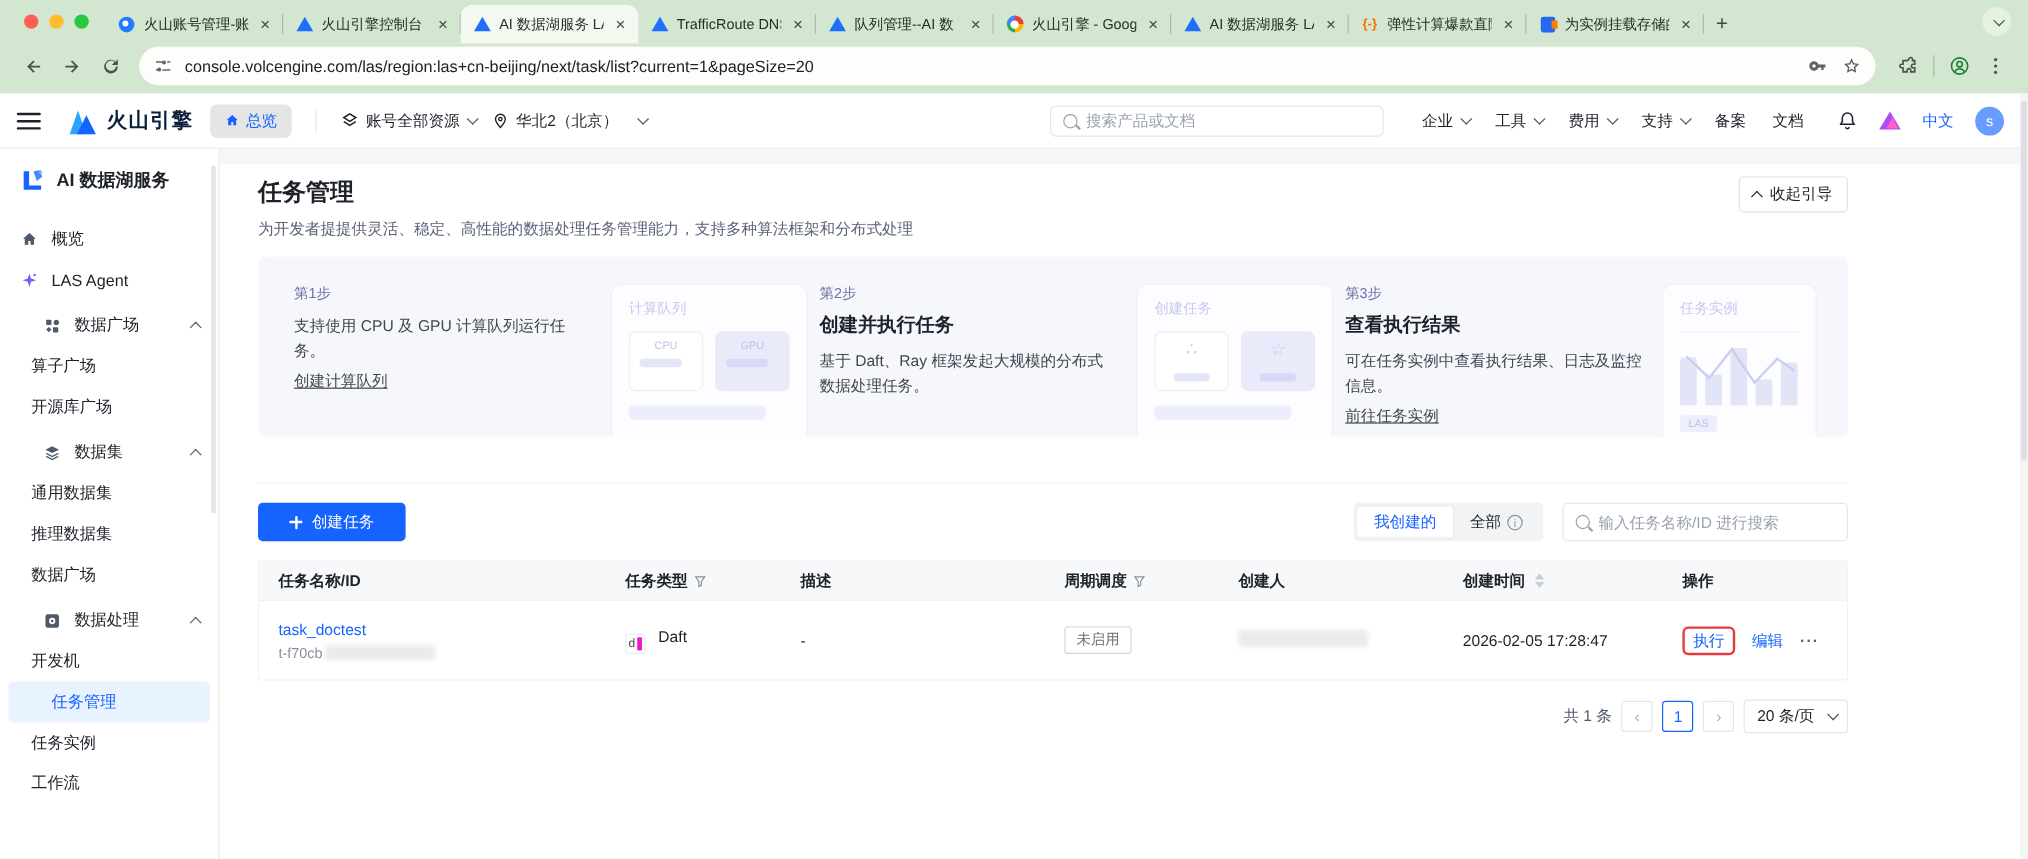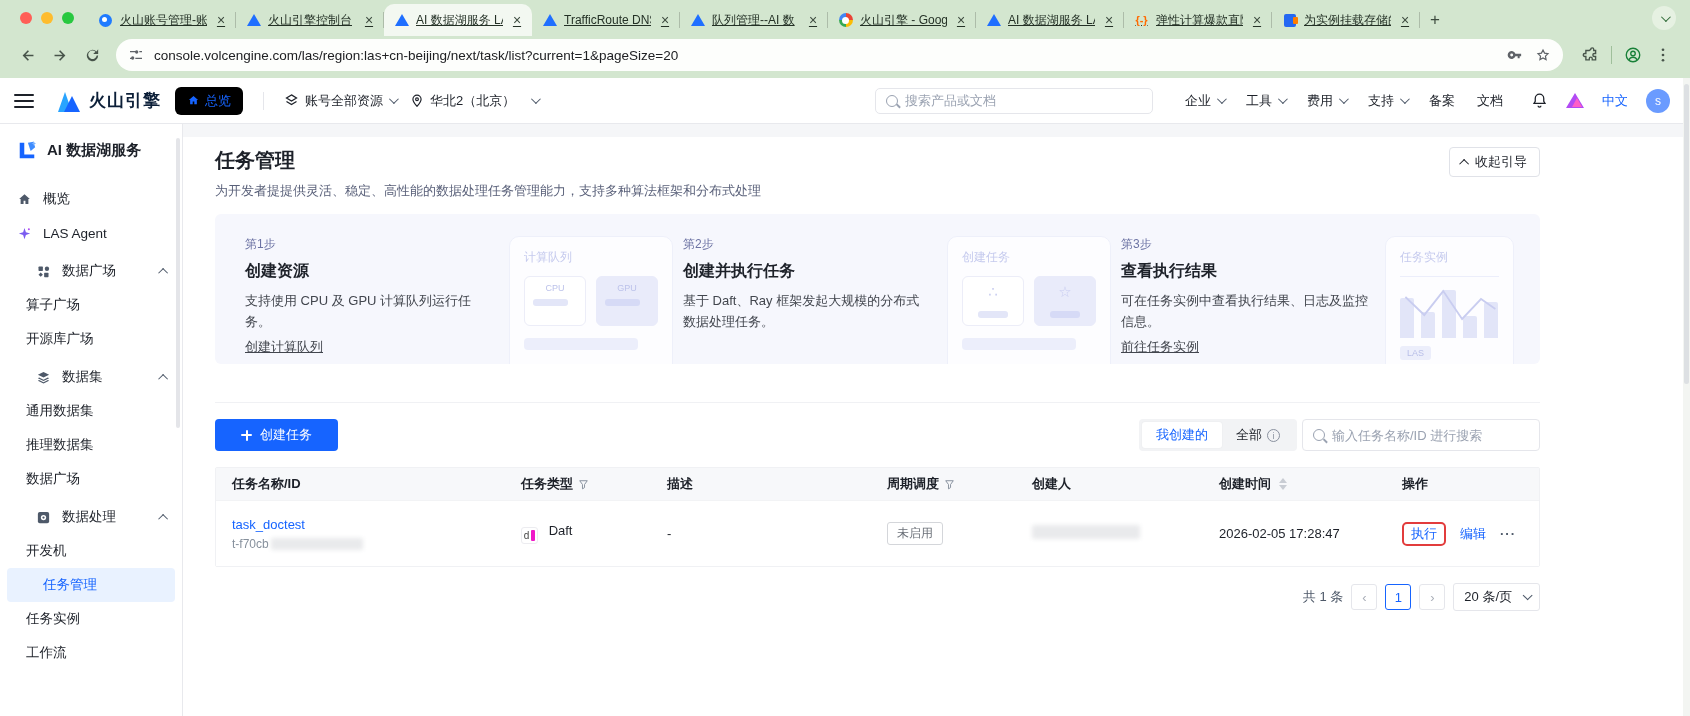--- a/index.html
+++ b/index.html
@@ -4,21 +4,21 @@
 <style>
   * { margin:0; padding:0; box-sizing:border-box; }
   body { font-family:"Liberation Sans", sans-serif; }
   .screen { width:1690px; height:716px; background:#fff; position:relative; overflow:hidden; }
 
   
   .tabstrip { height:36px; background:#d3e6cf; display:flex; align-items:flex-end; padding-left:12px; }
   .lights { display:flex; gap:9px; align-items:center; height:36px; padding:0 14px 0 8px; }
   .light { width:12px; height:12px; border-radius:50%; }
   .light.r { background:#ff5f57; } .light.y { background:#febc2e; } .light.g { background:#28c840; }
-  .tab { width:148px; height:32px; display:flex; align-items:center; gap:7px; padding:0 8px 0 10px; color:#243126; font-size:12px; position:relative;text-decoration:underline; }
+  .tab { width:148px; height:32px; display:flex; align-items:center; gap:7px; padding:0 8px 0 10px; color:#243126; font-size:12px; position:relative; }
   .tab .title { flex:1; overflow:hidden; white-space:nowrap; }
   .tab .close { color:#3c4a3e; font-size:14px; width:14px; text-align:center; cursor:default; }
   .tab:not(.active)::after { content:""; position:absolute; right:0; top:8px; height:16px; width:1px; background:rgba(0,0,0,.18); }
   .tab.active { background:#f3f8f1; border-radius:10px 10px 0 0; }
   .tab.active::before, .tab.active::after { display:none; }
   .favicon { width:15px; height:15px; flex:none; display:flex; align-items:center; justify-content:center; }
   .fav-volc { width:0; height:0; border-left:7px solid transparent; border-right:7px solid transparent; border-bottom:12px solid #1f6fff; }
   .fav-acct { width:13px; height:13px; border-radius:50%; background:#1f7bff; position:relative; }
   .fav-acct::after { content:""; position:absolute; left:3px; top:3px; width:5px; height:5px; border-radius:50%; background:#fff; }
   .fav-g { width:14px; height:14px; border-radius:50%; background:conic-gradient(#ea4335 0 25%,#fbbc05 25% 50%,#34a853 50% 75%,#4285f4 75% 100%); position:relative; }
@@ -39,21 +39,21 @@
   .after-box { display:flex; align-items:center; gap:12px; padding:0 8px; }
   .after-box svg { width:18px; height:18px; }
   .vdiv { width:1px; height:18px; background:#9fbf9b; }
 
   
   .topnav { height:46px; background:#fff; border-bottom:1px solid #e8e9ed; display:flex; align-items:center; padding:0 20px 0 14px; gap:14px; }
   .hamburger { width:20px; height:14px; display:flex; flex-direction:column; justify-content:space-between; margin-right:8px; }
   .hamburger span { height:2px; background:#1d2129; border-radius:1px; }
   .brand { display:flex; align-items:center; gap:7px; }
   .brand-name { font-size:17px; font-weight:bold; color:#0c1f38; letter-spacing:1px; }
-  .overview-pill { display:flex; align-items:center; gap:5px; background:#000000; color:#1664ff; font-size:13px; padding:5px 12px; border-radius:6px; }
+  .overview-pill { display:flex; align-items:center; gap:5px; background:#e5e5e5; color:#1664ff; font-size:13px; padding:5px 12px; border-radius:6px; }
   .tn-div { width:1px; height:18px; background:#e5e6eb; margin:0 6px; }
   .tn-item { display:flex; align-items:center; gap:6px; font-size:13px; color:#1d2129; }
   .chev { width:7px; height:7px; border-right:1.5px solid #4e5969; border-bottom:1.5px solid #4e5969; transform:rotate(45deg) translateY(-2px); display:inline-block; }
   .chev.up { transform:rotate(-135deg) translateY(-2px); }
   .tn-search { margin-left:auto; width:278px; height:21px; border:1px solid #e5e6eb; border-radius:5px; display:flex; align-items:center; padding:12px 10px; gap:7px; background:#fff; }
   .tn-search input { border:none; outline:none; font-size:13px; color:#1d2129; width:100%; font-family:"Liberation Sans",sans-serif; }
   .tn-search input::placeholder { color:#9aa2b1; }
   .tn-menus { display:flex; align-items:center; gap:22px; margin-left:18px; }
   .tn-right { display:flex; align-items:center; gap:18px; margin-left:14px; }
   .lang { color:#1664ff; font-size:13px;text-align:center; }
@@ -109,21 +109,21 @@
 
   .section-divider { margin-top:38px; height:1px; background:#f0f1f4; }
 
   
   .toolbar { margin-top:16px; display:flex; align-items:center; }
   .create-btn { height:32px; background:#1664ff; color:#fff; border:none; border-radius:4px; font-size:13px; display:flex; align-items:center; gap:8px; padding:0 26px; font-family:"Liberation Sans",sans-serif; }
   .plus { position:relative; width:11px; height:11px; }
   .plus::before, .plus::after { content:""; position:absolute; background:#fff; border-radius:1px; }
   .plus::before { left:4.5px; top:0; width:2px; height:11px; }
   .plus::after { left:0; top:4.5px; width:11px; height:2px; }
-  .toolbar-right { margin-left:auto; display:flex; gap:5px; }
+  .toolbar-right { margin-left:auto; display:flex; gap:16px; }
   .segmented { background:#f2f3f5; border-radius:4px; padding:3px; display:flex; align-items:center; height:32px; }
   .seg { font-size:13px; padding:0 14px; height:26px; display:flex; align-items:center; gap:5px; color:#1d2129; border-radius:3px; }
   .seg.active { background:#fff; color:#1664ff; box-shadow:0 0 2px rgba(0,0,0,.06); }
   .info-ic { width:13px; height:13px; border:1px solid #8a919f; border-radius:50%; color:#8a919f; font-size:9px; line-height:12px; text-align:center; font-style:normal; }
   .tbl-search { width:238px; height:32px; border:1px solid #e5e6eb; border-radius:4px; display:flex; align-items:center; gap:7px; padding:0 10px; background:#fff; }
   .tbl-search input { border:none; outline:none; width:100%; font-size:13px; font-family:"Liberation Sans",sans-serif; }
   .tbl-search input::placeholder { color:#9aa2b1; }
   .mag { width:12px; height:12px; border:1.5px solid #9aa2b1; border-radius:50%; position:relative; flex:none; }
   .mag::after { content:""; position:absolute; width:5px; height:1.5px; background:#9aa2b1; transform:rotate(45deg); right:-4px; bottom:-1px; }
 
@@ -472,21 +472,20 @@
           <button class="collapse-btn">
             <span class="chev up" style="border-color:#1d2129;"></span>
             <span>收起引导</span>
           </button>
         </div>
 
         <div class="guide">
           <div class="gstep">
             <div class="gtext">
               <div class="gstep-label">第1步</div>
-              <div class="gstep-title">创建资源</div>
               <div class="gstep-desc">支持使用 CPU 及 GPU 计算队列运行任务。</div>
               <a class="gstep-link">创建计算队列</a>
             </div>
             <div class="illus">
               <div class="illus-label">计算队列</div>
               <div class="illus-tiles">
                 <div class="itile">
                     <div class="tl">CPU</div>
                     <div class="bar"></div>
                   </div>

